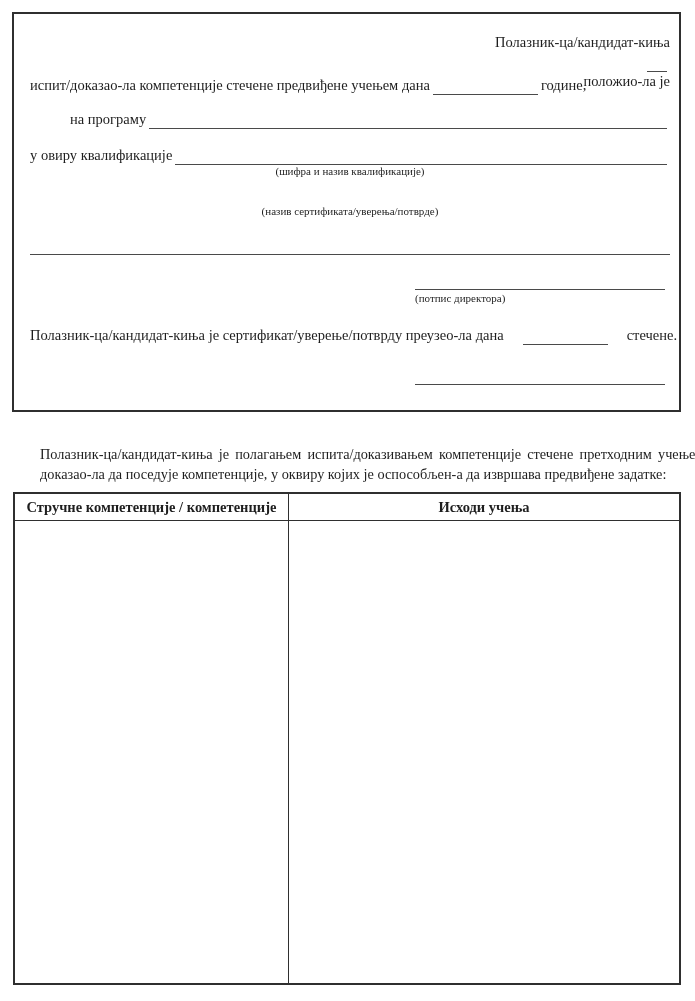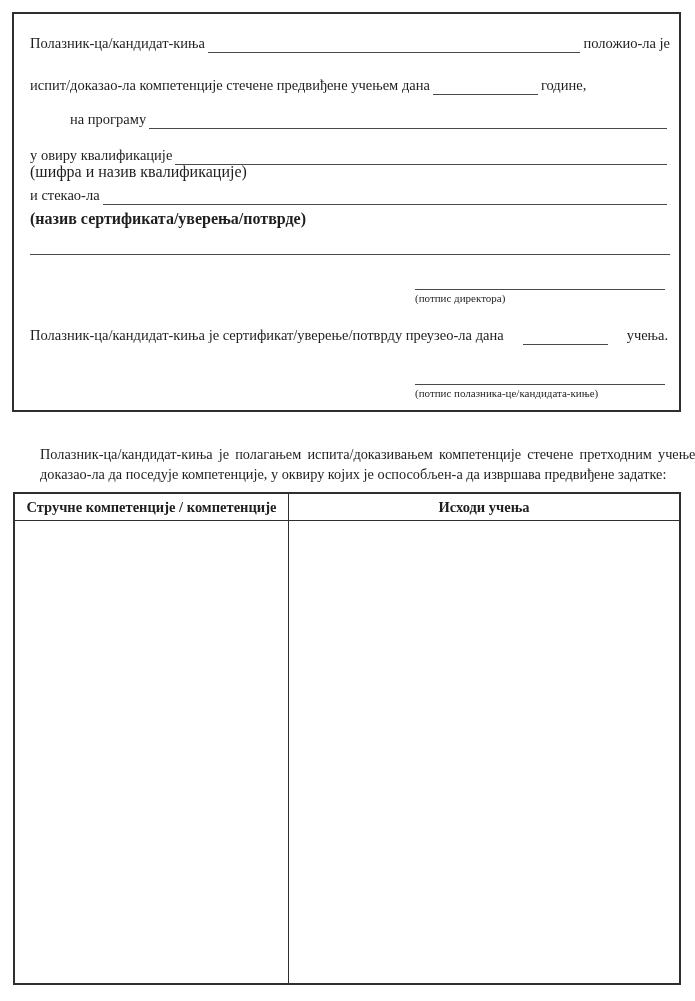--- a/index.html
+++ b/index.html
@@ -42,21 +42,22 @@
     height: 19px;
     margin: 0 3px;
     min-width: 20px;
   }
   .blank.fixed-105 { flex: 0 0 105px; }
   .blank.fixed-85  { flex: 0 0 85px; }
   .caption {
     position: absolute;
     left: 16px;
     right: 9px;
-    font-size: 16px;
+    text-align: center;
+    font-size: 11px;
     line-height: 13px;
     white-space: nowrap;
   }
   .sig-block {
     position: absolute;
     right: 14px;
     width: 250px;
   }
   .sig-line {
     border-bottom: 1.3px solid #4a4a4a;
@@ -108,21 +109,21 @@
     vertical-align: top;
   }
   .col-left  { width: 41.2%; }
   .col-right { width: 58.8%; }
 </style>
 </head>
 <body>
 
 <div class="cert-box">
 
-  <div class="cert-row" style="top:19px;">
+  <div class="cert-row" style="top:19px;flex-direction:column;">
     <span>Полазник-ца/кандидат-киња</span>
     <span class="blank"></span>
     <span>положио-ла је</span>
   </div>
 
   <div class="cert-row" style="top:61px;">
     <span>испит/доказао-ла компетенције стечене предвиђене учењем дана</span>
     <span class="blank fixed-105"></span>
     <span>године,</span>
   </div>
@@ -131,44 +132,39 @@
     <span>на програму</span>
     <span class="blank"></span>
   </div>
 
   <div class="cert-row" style="top:131px;justify-content:center;">
     <span>у овиру квалификације</span>
     <span class="blank"></span>
   </div>
   <div class="caption" style="top:151px;">(шифра и назив квалификације)</div>
 
-  <div class="cert-row" style="top:171px;">
-    <span>и стекао-ла</span>
-    <span class="blank"></span>
-  </div>
-  <div class="caption" style="top:198px;font-weight:bold;">(назив сертификата/уверења/потврде)</div>
+  <div class="caption" style="top:191px;">(назив сертификата/уверења/потврде)</div>
 
   <div class="cert-row" style="top:221px;">
     <span class="blank" style="margin:0;"></span>
   </div>
 
   <div class="sig-block" style="top:256px;">
     <div class="sig-line"></div>
     <div class="sig-caption">(потпис директора)</div>
   </div>
 
   <div class="cert-row" style="top:311px;gap:16px;">
     <span>Полазник-ца/кандидат-киња је сертификат/уверење/потврду преузео-ла дана</span>
     <span class="blank fixed-85"></span>
-    <span>учења.</span>
+    <span>стечене.</span>
   </div>
 
   <div class="sig-block" style="top:351px;">
     <div class="sig-line"></div>
-    <div class="sig-caption">(потпис полазника-це/кандидата-киње)</div>
   </div>
 
 </div>
 
 <p class="intro-paragraph">Полазник-ца/кандидат-киња је полагањем испита/доказивањем компетенције стечене претходним учењем, доказао-ла да поседује компетенције, у оквиру којих је оспособљен-а да извршава предвиђене задатке:</p>
 
 <table class="comp-table">
   <colgroup>
     <col class="col-left">
     <col class="col-right">

